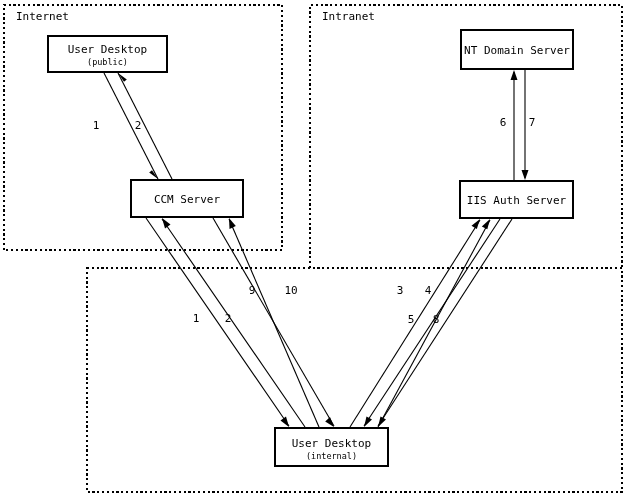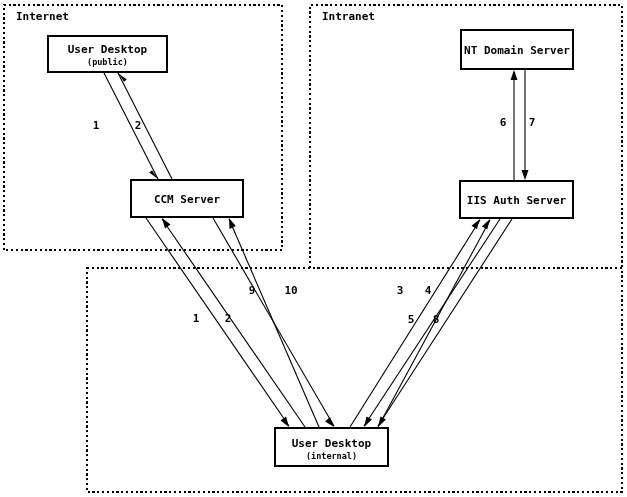--- a/index.html
+++ b/index.html
@@ -7,21 +7,20 @@
     padding: 0;
     background: #ffffff;
   }
   #diagram-root {
     position: relative;
     width: 627px;
     height: 497px;
     background: #ffffff;
     font-family: "DejaVu Sans Mono", monospace;
     overflow: hidden;
-    font-weight: bold;
   }
   svg#diagram-canvas {
     position: absolute;
     top: 0;
     left: 0;
     width: 627px;
     height: 497px;
     display: block;
   }
   .zone-border {

